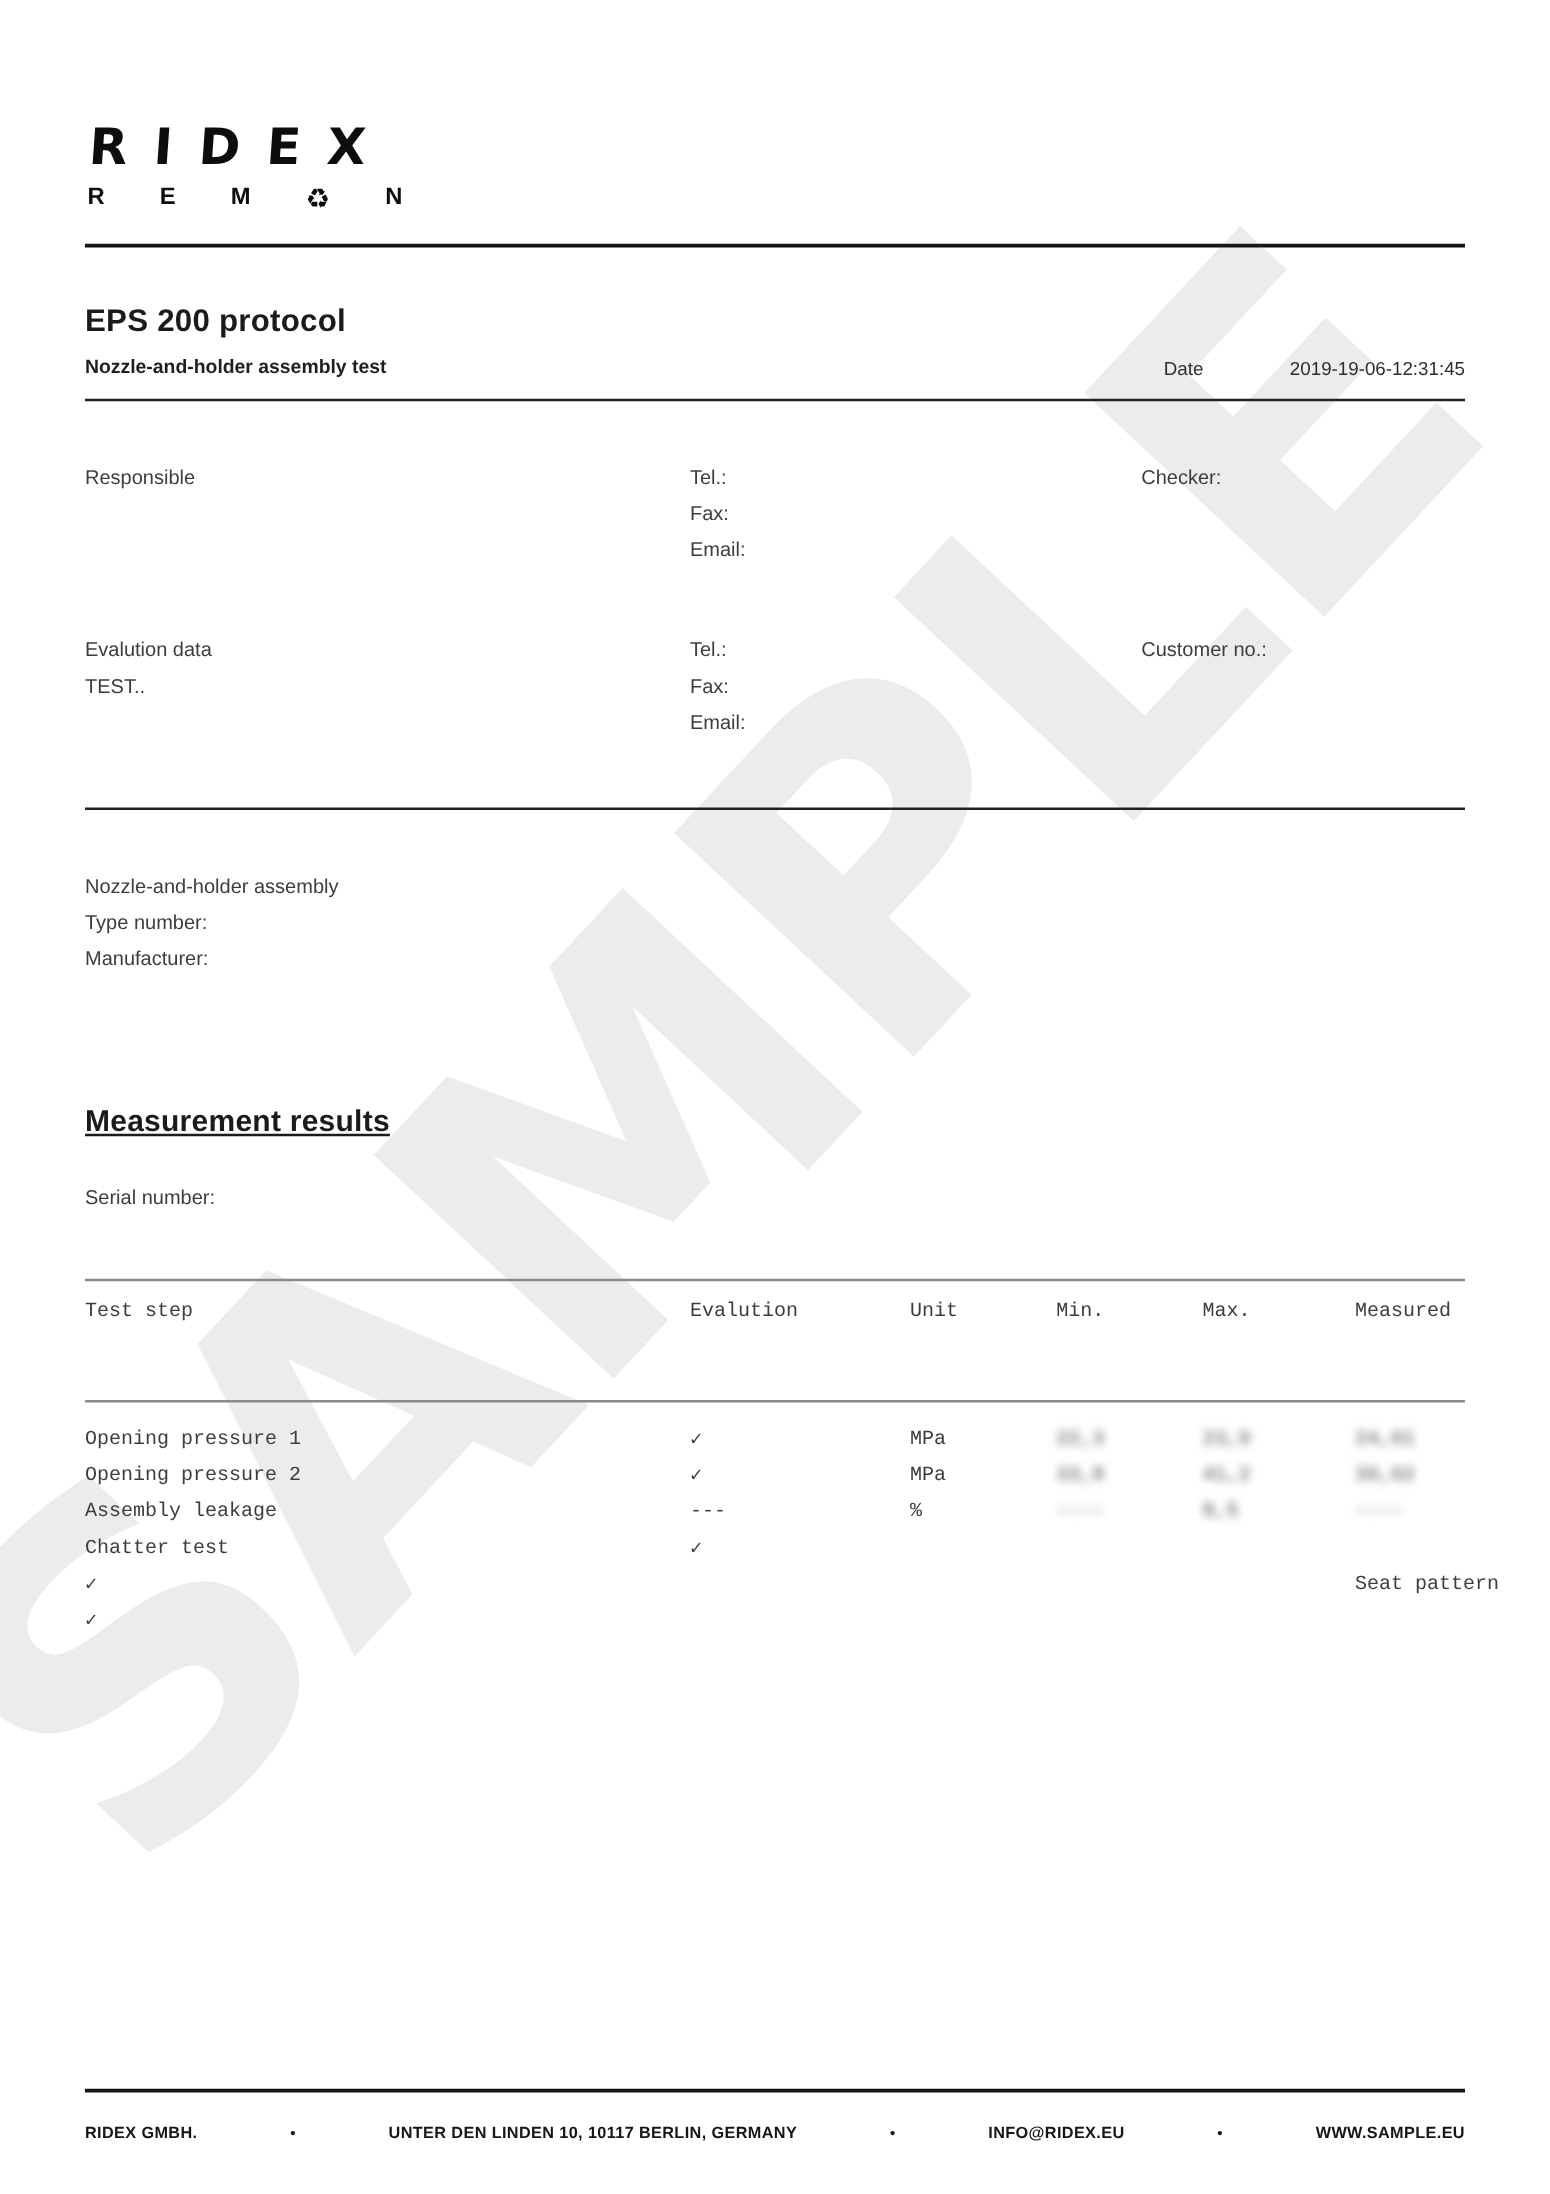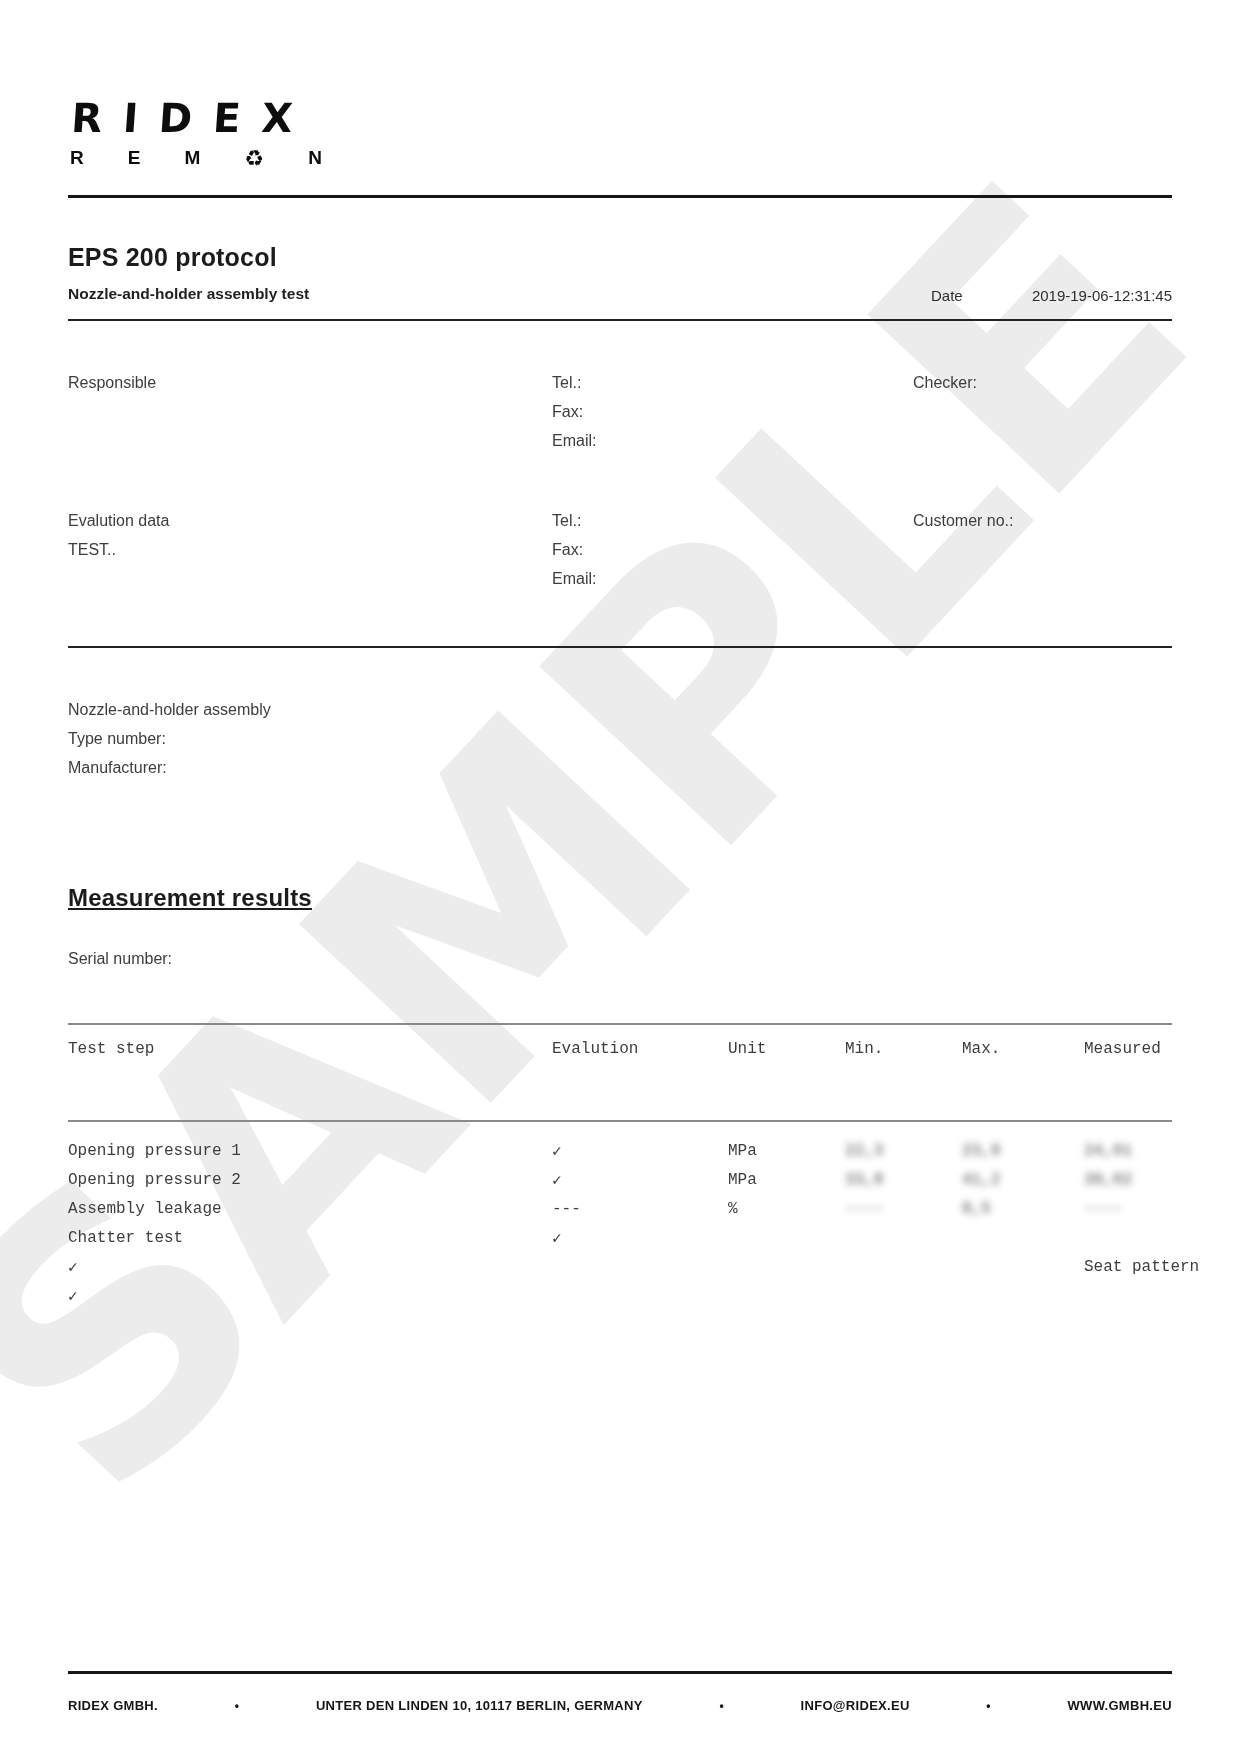--- a/index.html
+++ b/index.html
@@ -192,17 +192,17 @@
     </div>
 
     <div class="rule black3" style="top:1671px;"></div>
     <div class="footer-row">
       <span>RIDEX GMBH.</span>
       <span class="dot">•</span>
       <span>UNTER DEN LINDEN 10, 10117 BERLIN, GERMANY</span>
       <span class="dot">•</span>
       <span>INFO@RIDEX.EU</span>
       <span class="dot">•</span>
-      <span>WWW.GMBH.EU</span>
+      <span>WWW.SAMPLE.EU</span>
     </div>
 
   </div>
 </div>
 
 </body></html>

